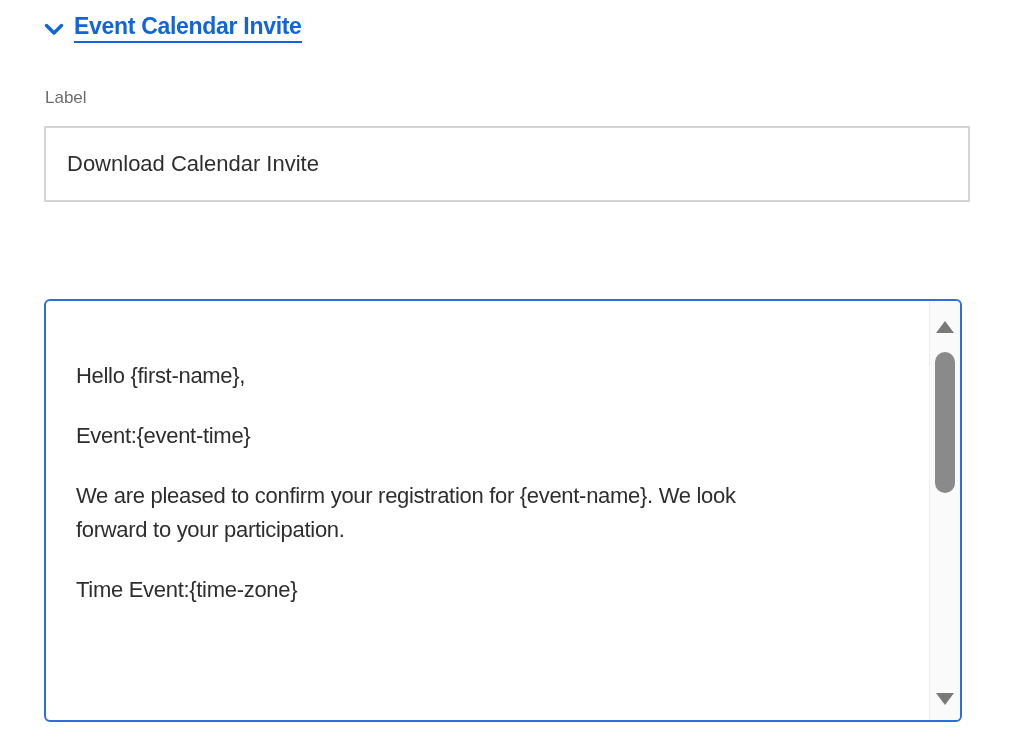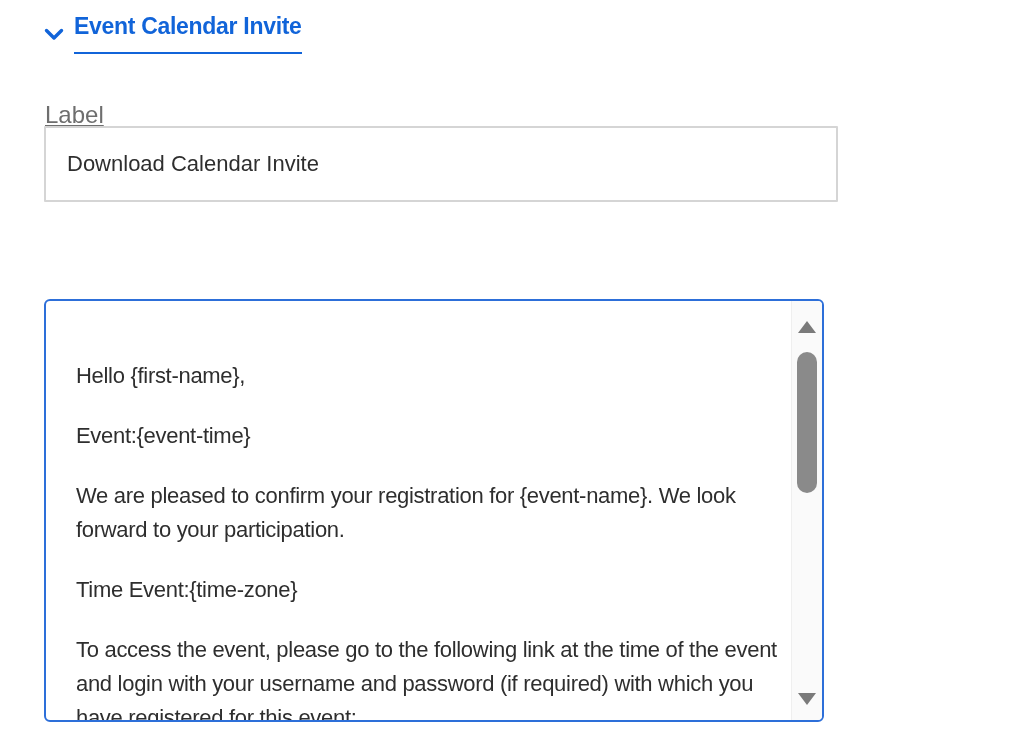--- a/index.html
+++ b/index.html
@@ -28,57 +28,56 @@
     align-items: center;
     margin-top: 2px;
   }
   .section-title {
     font-size: 23px;
     font-weight: bold;
     letter-spacing: -0.3px;
     color: #1164d9;
     text-decoration: none;
     border-bottom: 2px solid #1164d9;
-    padding-bottom: 13px;
+    padding-bottom: 2px;
     line-height: 26px;
   }
 
   
   .field-label {
     position: absolute;
     left: 45px;
-    top: 102px;
-    font-size: 24px;
+    top: 85px;
+    font-size: 17px;
     line-height: 26px;
     color: #6e6e6e;
-    text-decoration: underline;
   }
   .text-input {
     position: absolute;
     left: 44px;
     top: 126px;
-    width: 794px;
+    width: 926px;
     height: 76px;
     box-sizing: border-box;
     border: 2px solid #d5d5d5;
     border-radius: 1px;
     background: #ffffff;
     padding: 0 0 0 21px;
     font-family: "Liberation Sans", "DejaVu Sans", sans-serif;
     font-size: 22px;
     color: #2e2e2e;
     outline: none;
   }
 
   
   .message-editor {
     position: absolute;
     left: 44px;
     top: 299px;
-    width: 780px;
+    width: 918px;
     height: 423px;
     box-sizing: border-box;
     border: 2px solid #2d6fd9;
     border-radius: 6px;
     background: #ffffff;
     overflow: hidden;
   }
   .message-body {
     position: absolute;
     left: 0;
@@ -153,22 +152,19 @@
 
 <input type="text" class="text-input" value="Download Calendar Invite" style="">
 
 <div class="message-editor">
   <div class="message-body" role="textbox">
       <p>Hello {first-name},</p>
       <p>Event:{event-time}</p>
       <p>We are pleased to confirm your registration for {event-name}. We look
 forward to your participation.</p>
       <p>Time Event:{time-zone}</p>
-      <p>To access the event, please go to the following link at the time of the event
-and login with your username and password (if required) with which you
-have registered for this event:</p>
     </div>
   <div class="scroll-track">
     <div class="scroll-arrow-up"></div>
     <div class="scroll-thumb"></div>
     <div class="scroll-arrow-down"></div>
   </div>
 </div>
 
 </body></html>

